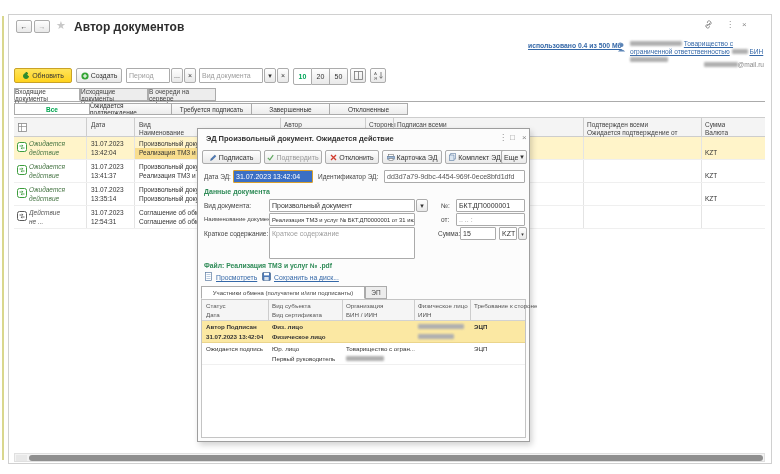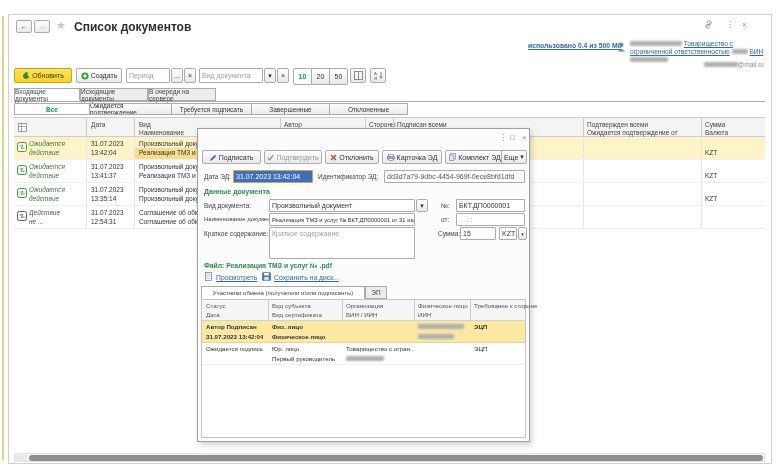--- a/index.html
+++ b/index.html
@@ -43,21 +43,21 @@
   <div class="abs yellowedge" style="left:2px;top:16px;width:2px;height:444px;"></div>
   <div class="abs win" style="left:8px;top:14px;width:764px;height:450px;"></div>
 
   <div class="abs btn" style="left:16px;top:20px;width:16px;height:13px;">
       <span>←</span>
     </div>
   <div class="abs btn" style="left:34px;top:20px;width:16px;height:13px;color:#999;">
       <span>→</span>
     </div>
   <div class="abs" style="left:56px;top:19px;font-size:11px;color:#C8C8C8;">★</div>
-  <div class="abs bold" style="left:74px;top:20px;font-size:12px;color:#2E2E2E;">Список документов</div>
+  <div class="abs bold" style="left:74px;top:20px;font-size:12px;color:#2E2E2E;">Автор документов</div>
 
   <div class="abs" style="left:704px;top:20px;width:10px;height:10px;">
     <svg width="10" height="10" viewBox="0 0 10 10">
         <path d="M2.5 6.5 L6.5 2.5 M3.5 3 A1.6 1.6 0 0 1 5.8 1 L7 2.2 A1.6 1.6 0 0 1 5 4.5 M5 5.5 A1.6 1.6 0 0 1 2.8 7.8 L2 7 A1.6 1.6 0 0 1 4.2 4.8" stroke="#8B8B8B" stroke-width="0.9" fill="none"></path>
       </svg>
   </div>
   <div class="abs winicon" style="left:726px;top:21px;">⋮</div>
   <div class="abs winicon" style="left:742px;top:21px;">×</div>
 
   <div class="abs link bold" style="left:528px;top:42px;font-size:6.8px;">использовано 0.4 из 500 Мб</div>
@@ -243,20 +243,21 @@
       <div class="vline" style="left:687px;"></div>
   </div>
 
   <div class="abs scroll-track" style="left:14px;top:453px;width:751px;height:9px;">
     <div class="abs" style="left:1px;top:1px;width:11px;height:6px;background:#E8E8E8;"></div>
     <div class="abs scroll-thumb" style="left:14px;top:1px;width:734px;height:6px;"></div>
   </div>
 
   <div class="abs dialog" style="left:197px;top:128px;width:333px;height:314px;">
 
+    <div class="abs bold" style="left:8px;top:5px;font-size:7.5px;color:#333;white-space:nowrap;">ЭД Произвольный документ. Ожидается действие</div>
     <div class="abs winicon" style="left:301px;top:5px;">⋮</div>
     <div class="abs winicon" style="left:312px;top:5px;">□</div>
     <div class="abs winicon" style="left:324px;top:5px;">×</div>
 
     <div class="abs btn" style="left:4px;top:21px;width:59px;height:14px;">
       <svg width="7" height="7" viewBox="0 0 7 7">
           <path d="M0.5 6.5 L1 4.8 L4.8 1 L6 2.2 L2.2 6 Z" fill="#4C79B8" stroke="#33567F" stroke-width="0.4"></path>
         </svg>
       <span>Подписать</span>
     </div>

